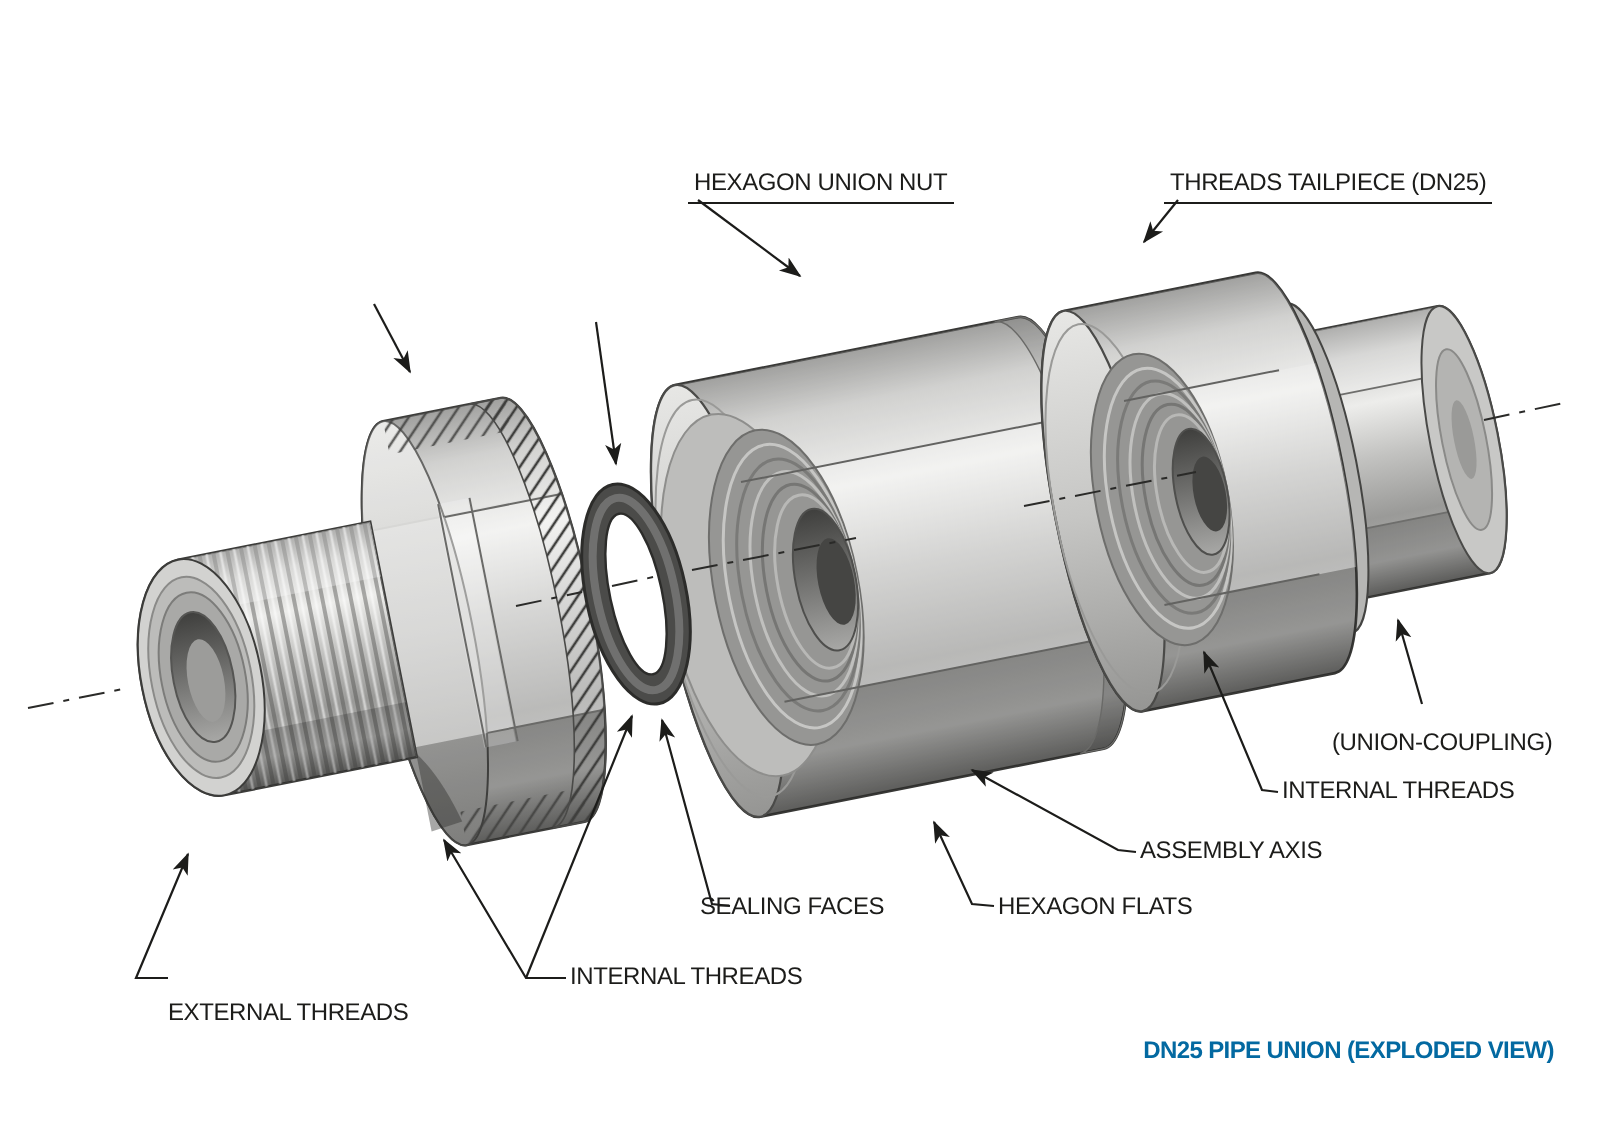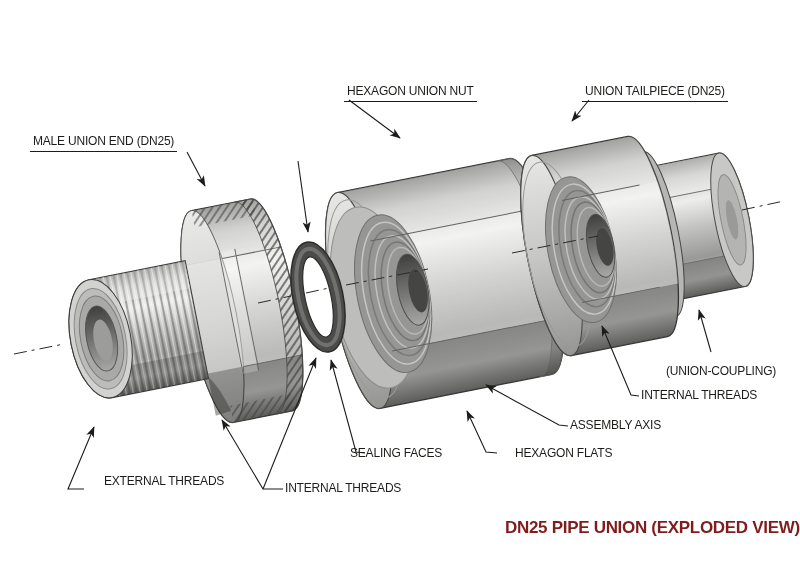--- a/index.html
+++ b/index.html
@@ -8,21 +8,21 @@
     font-family:"Liberation Sans","DejaVu Sans",sans-serif;
   }
   #stage svg{position:absolute;left:0;top:0;}
   .lbl{
     position:absolute;color:#1c1c1a;font-size:12px;font-weight:400;
     letter-spacing:-0.2px;line-height:14px;white-space:nowrap;
   }
   .lbl-u{border-bottom:1.8px solid #1c1c1a;padding:0 3px 3px 3px;}
   .lbl-center{text-align:center;white-space:normal;}
   #title-label{
-    position:absolute;color:#7f1d1d;font-size:17px;font-weight:700;
+    position:absolute;color:#0369a1;font-size:12px;font-weight:700;
     letter-spacing:-0.3px;white-space:nowrap;
   }
 </style>
 </head>
 <body>
 
 <div id="stage">
 
 <svg width="800" height="571" viewBox="0 0 800 571">
   <defs>
@@ -185,34 +185,33 @@
     <path d="M 283,489 L 263,489 L 222,420" marker-end="url(#arrow)"></path>
     <path d="M 263,489 L 316,358" marker-end="url(#arrow)"></path>
     <path d="M 365,453 L 356,452 L 331,360" marker-end="url(#arrow)"></path>
     <path d="M 497,453 L 486,452 L 467,411" marker-end="url(#arrow)"></path>
     <path d="M 568,426 L 559,425 L 486,385" marker-end="url(#arrow)"></path>
     <path d="M 639,396 L 631,395 L 602,326" marker-end="url(#arrow)"></path>
     <path d="M 711,352 L 699,310" marker-end="url(#arrow)"></path>
   </g>
 </svg>
 
-<div class="lbl lbl-u" style="left:30px;top:134px;">MALE UNION END (DN25)</div>
 
 
 <div class="lbl lbl-u" style="left:344px;top:84px;">HEXAGON UNION NUT</div>
 
-<div class="lbl lbl-u" style="left:582px;top:84px;">UNION TAILPIECE (DN25)</div>
-
-<div class="lbl" style="left:84px;top:474px;margin-left:20px;">EXTERNAL THREADS</div>
+<div class="lbl lbl-u" style="left:582px;top:84px;">THREADS TAILPIECE (DN25)</div>
+
+<div class="lbl" style="left:84px;top:499px;">EXTERNAL THREADS</div>
 
 <div class="lbl" style="left:285px;top:481px;">INTERNAL THREADS</div>
 
 <div class="lbl" style="left:350px;top:446px;">SEALING FACES</div>
 
-<div class="lbl" style="left:499px;top:446px;margin-left:16px;">HEXAGON FLATS</div>
+<div class="lbl" style="left:499px;top:446px;">HEXAGON FLATS</div>
 
 <div class="lbl" style="left:570px;top:418px;text-align:center;">ASSEMBLY AXIS</div>
 
 <div class="lbl" style="left:641px;top:388px;">INTERNAL THREADS</div>
 
 <div class="lbl" style="left:666px;top:364px;">(UNION-COUPLING)</div>
 
 <div id="title-label" style="left:505px;top:518px;width:272px;text-align:right;">DN25 PIPE UNION (EXPLODED VIEW)</div>
 
 </div>

